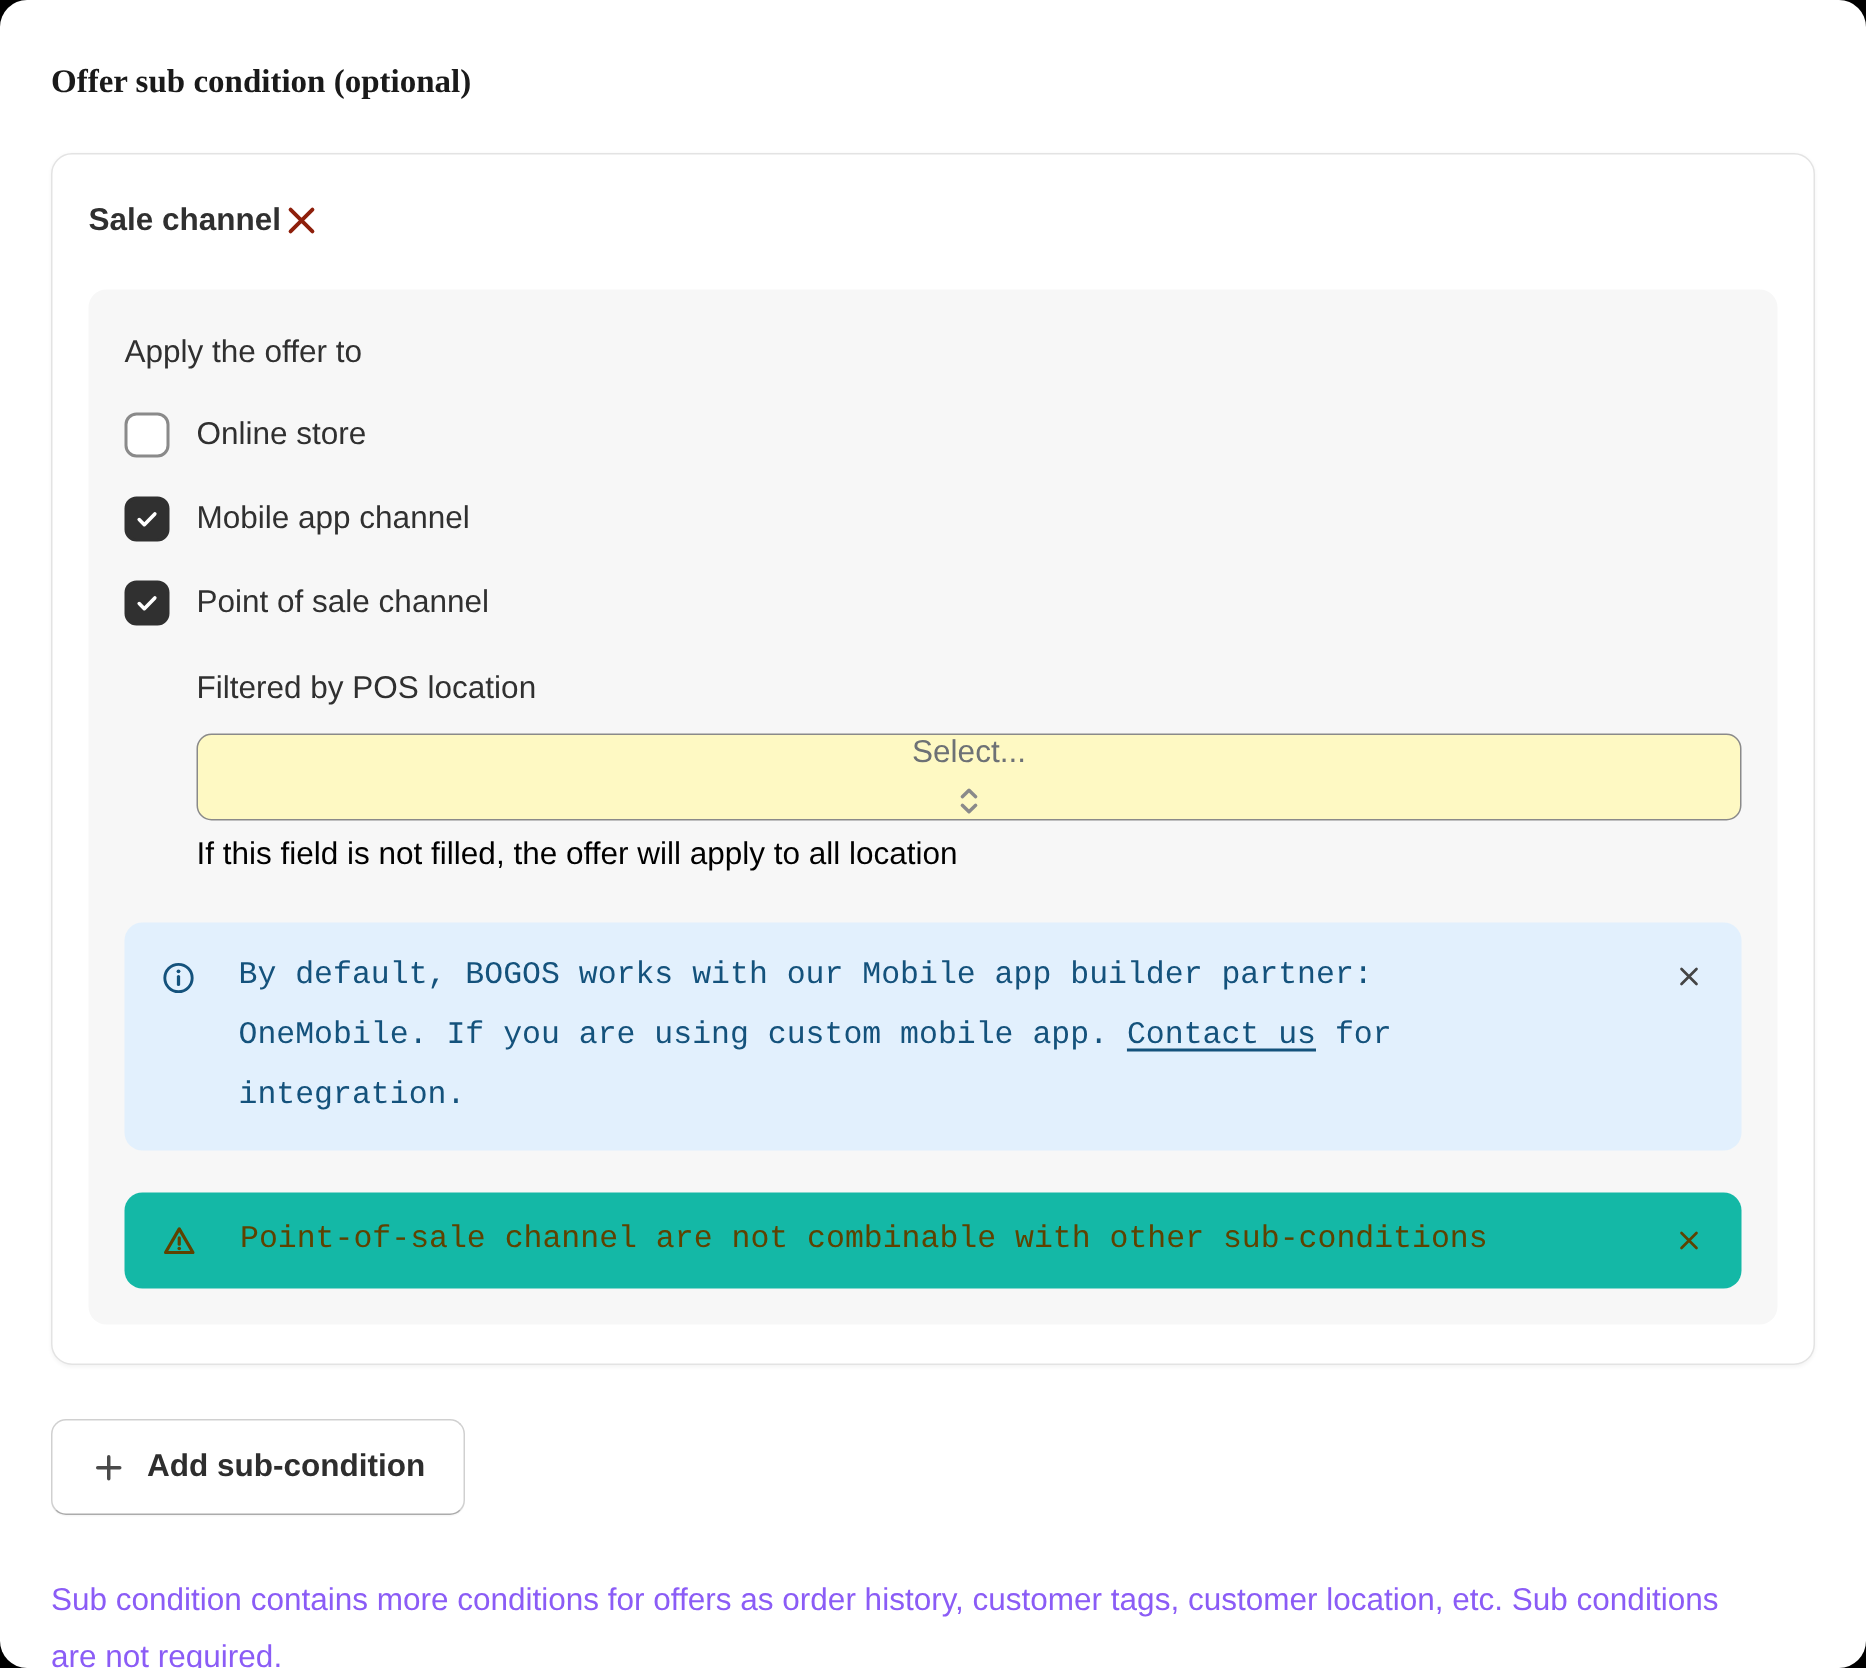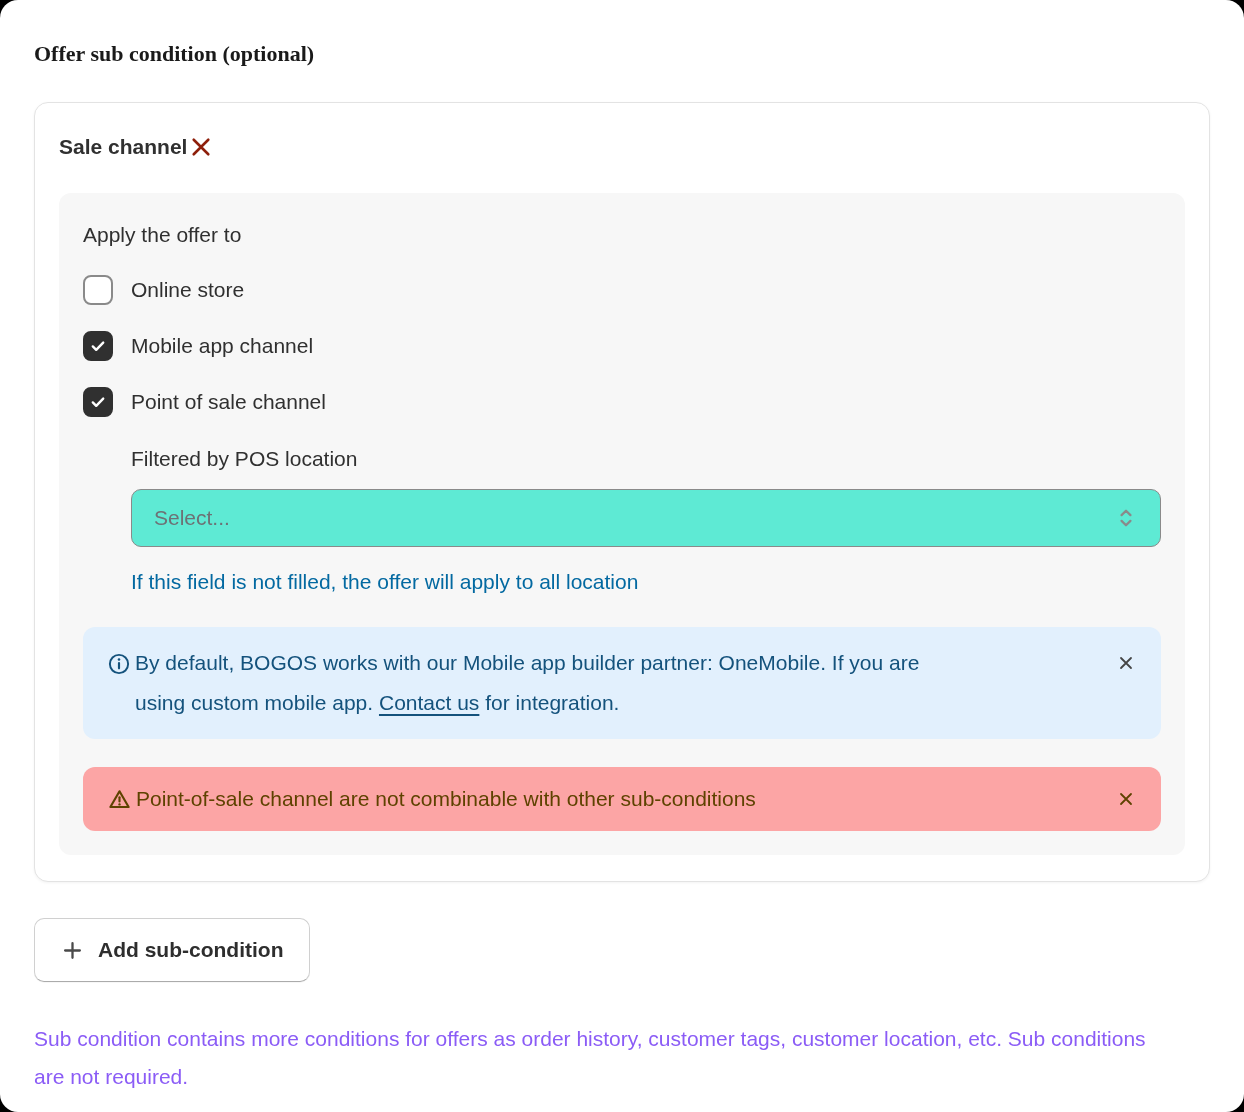--- a/index.html
+++ b/index.html
@@ -60,35 +60,35 @@
     display: flex; align-items: center; justify-content: center;
   }
   .checkbox svg { display: none; }
   .checkbox.checked { background: #303030; border-color: #303030; }
   .checkbox.checked svg { display: block; }
   .check-label { line-height: 30px; }
   .pos-block { margin-left: 48px; margin-top: 28px; }
   .pos-label { line-height: 28px; margin-bottom: 16px; }
   .select {
     height: 58px; width: 100%;
-    background: #5eead4;
+    background: #fef9c3;
     border: 1px solid #8a8a8a; border-radius: 10px;
     display: flex; align-items: center; justify-content: space-between;
-    padding: 0 22px; cursor: pointer;
+    padding: 0 22px; cursor: pointer; flex-direction: column;
   }
   .select-placeholder { color: #6d7175; }
-  .helper { margin-top: 20px; color: #0369a1; line-height: 30px; }
+  .helper { margin-top: 8px; color: #000000; line-height: 30px; }
   .banner {
-    display: flex; align-items: flex-start; gap: 4px;
-    border-radius: 12px; padding: 16px 24px;
+    display: flex; align-items: flex-start; gap: 28px;
+    border-radius: 12px; padding: 16px 24px; font-family: Liberation Mono, monospace;
   }
   .banner-info { margin-top: 30px; background: #E2F0FD; color: #14527C; }
   .banner-info .banner-text { line-height: 40px; max-width: 840px; }
   .banner-info .banner-icon { margin-top: 9px; }
-  .banner-warning { margin-top: 28px; background: #fca5a5; color: #5E4200; align-items: center; }
+  .banner-warning { margin-top: 28px; background: #14b8a6; color: #5E4200; align-items: center; }
   .banner-warning .banner-text { line-height: 32px; }
   .banner-text { margin: 0; flex: 1; }
   .banner-text a { color: inherit; text-decoration: underline; text-underline-offset: 4px; cursor: pointer; }
   .banner-dismiss {
     background: none; border: none; padding: 0; cursor: pointer;
     margin-left: auto; display: flex; align-items: center; justify-content: center;
     width: 22px; height: 22px;
   }
   .banner-info .banner-dismiss { color: #454545; margin-top: 9px; }
   .banner-warning .banner-dismiss { color: #5E4200; }

